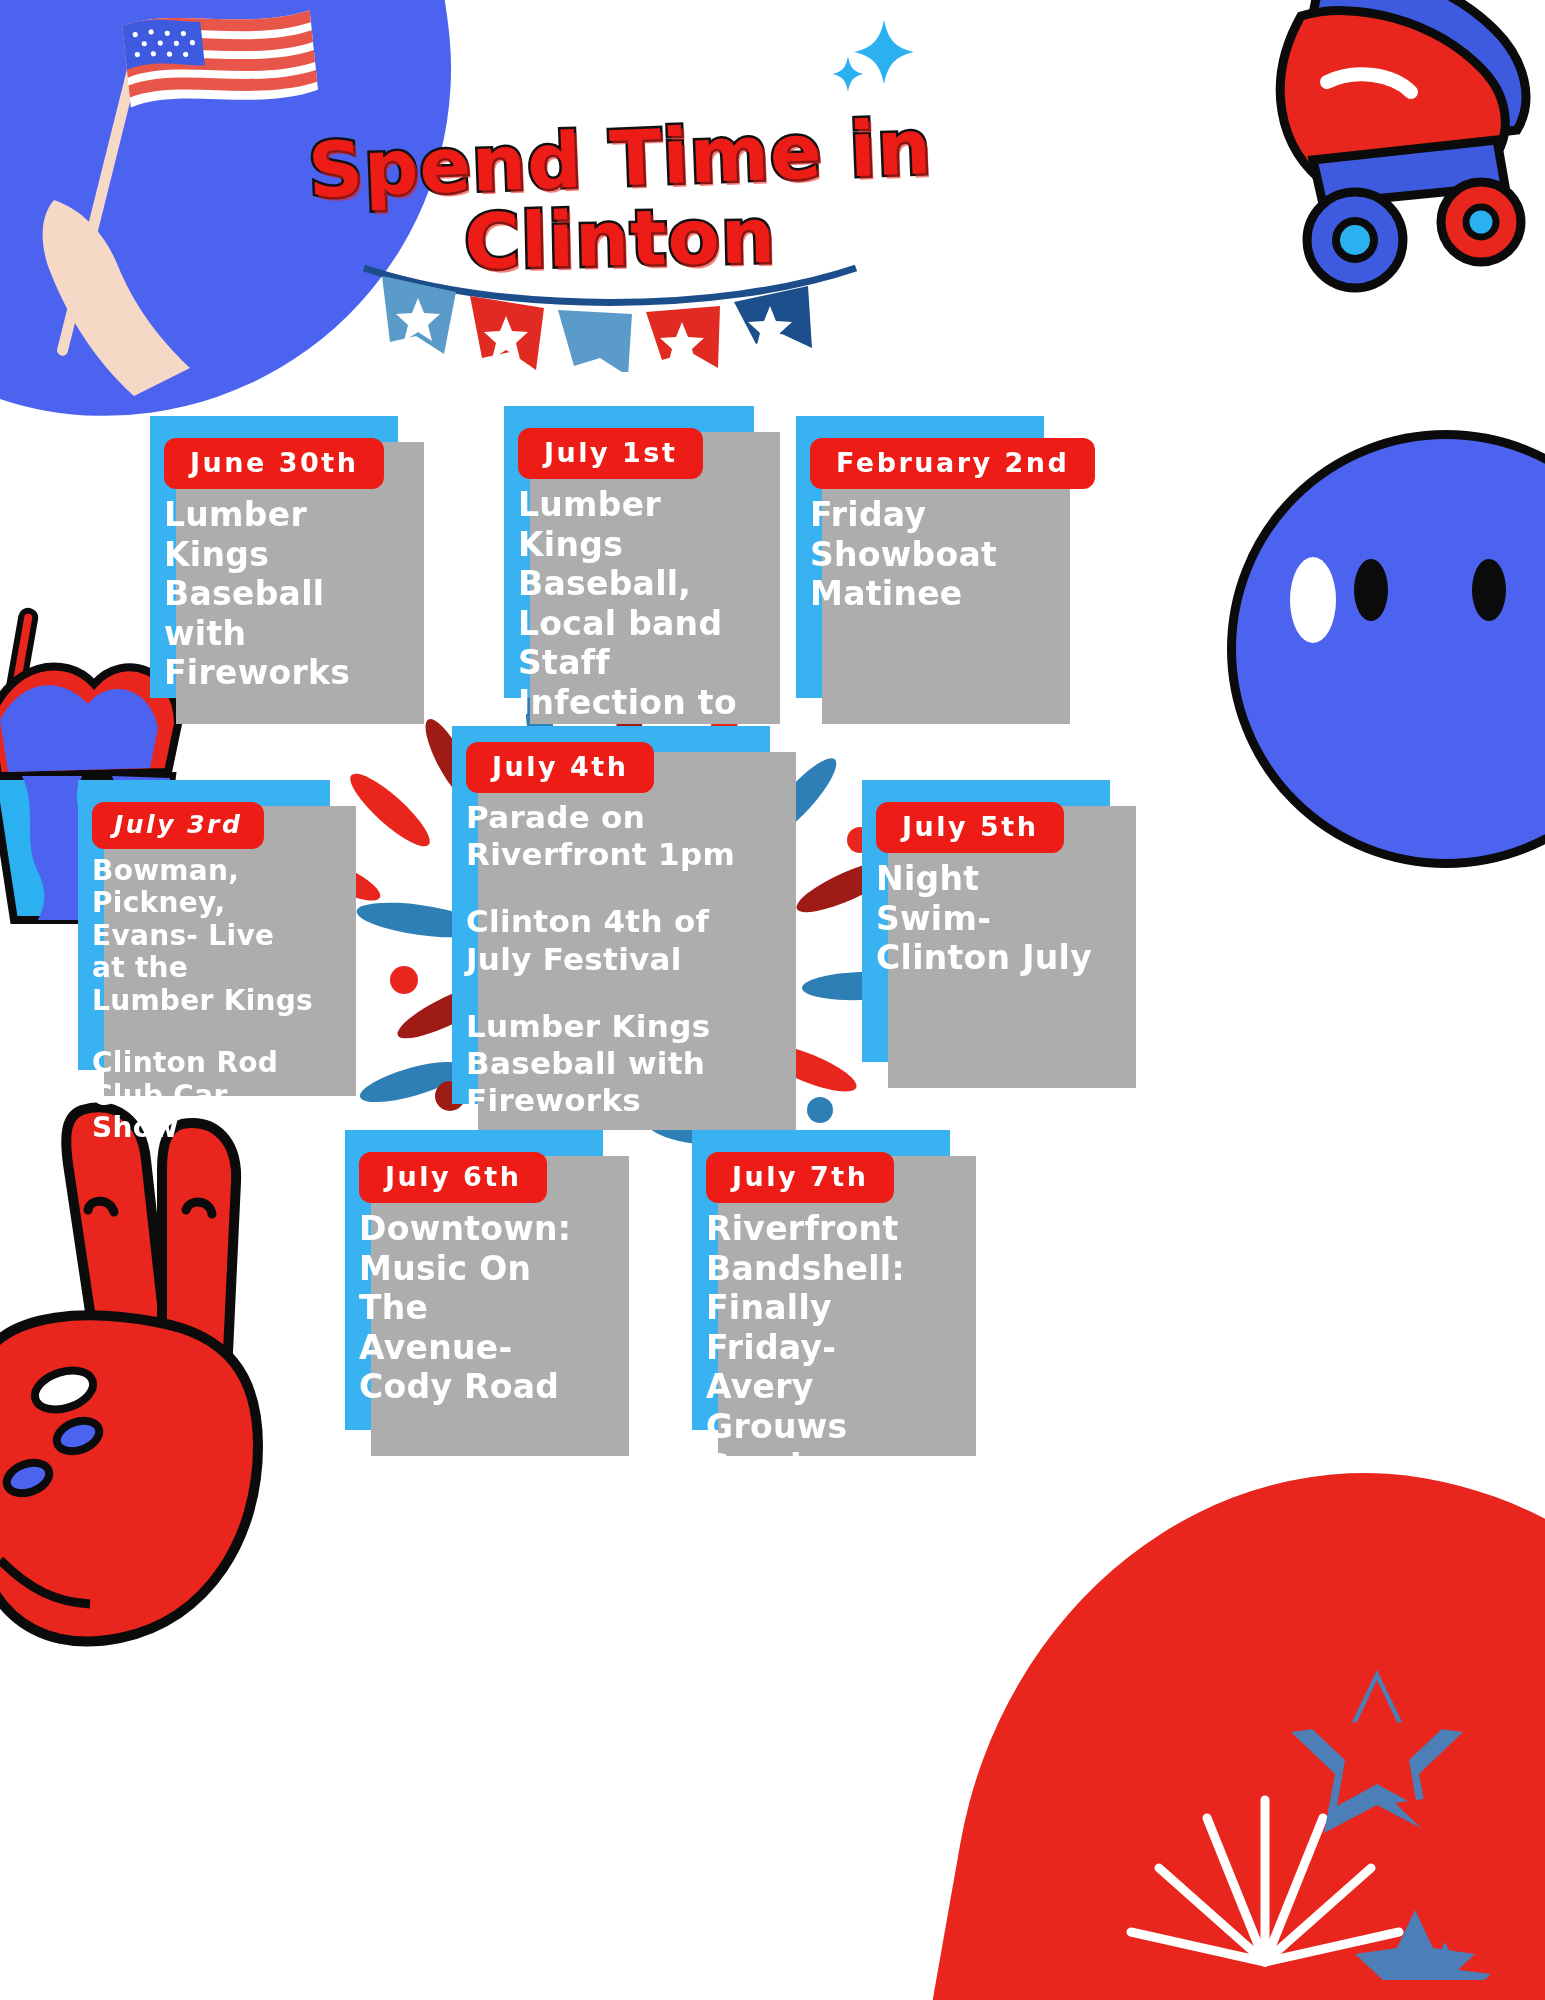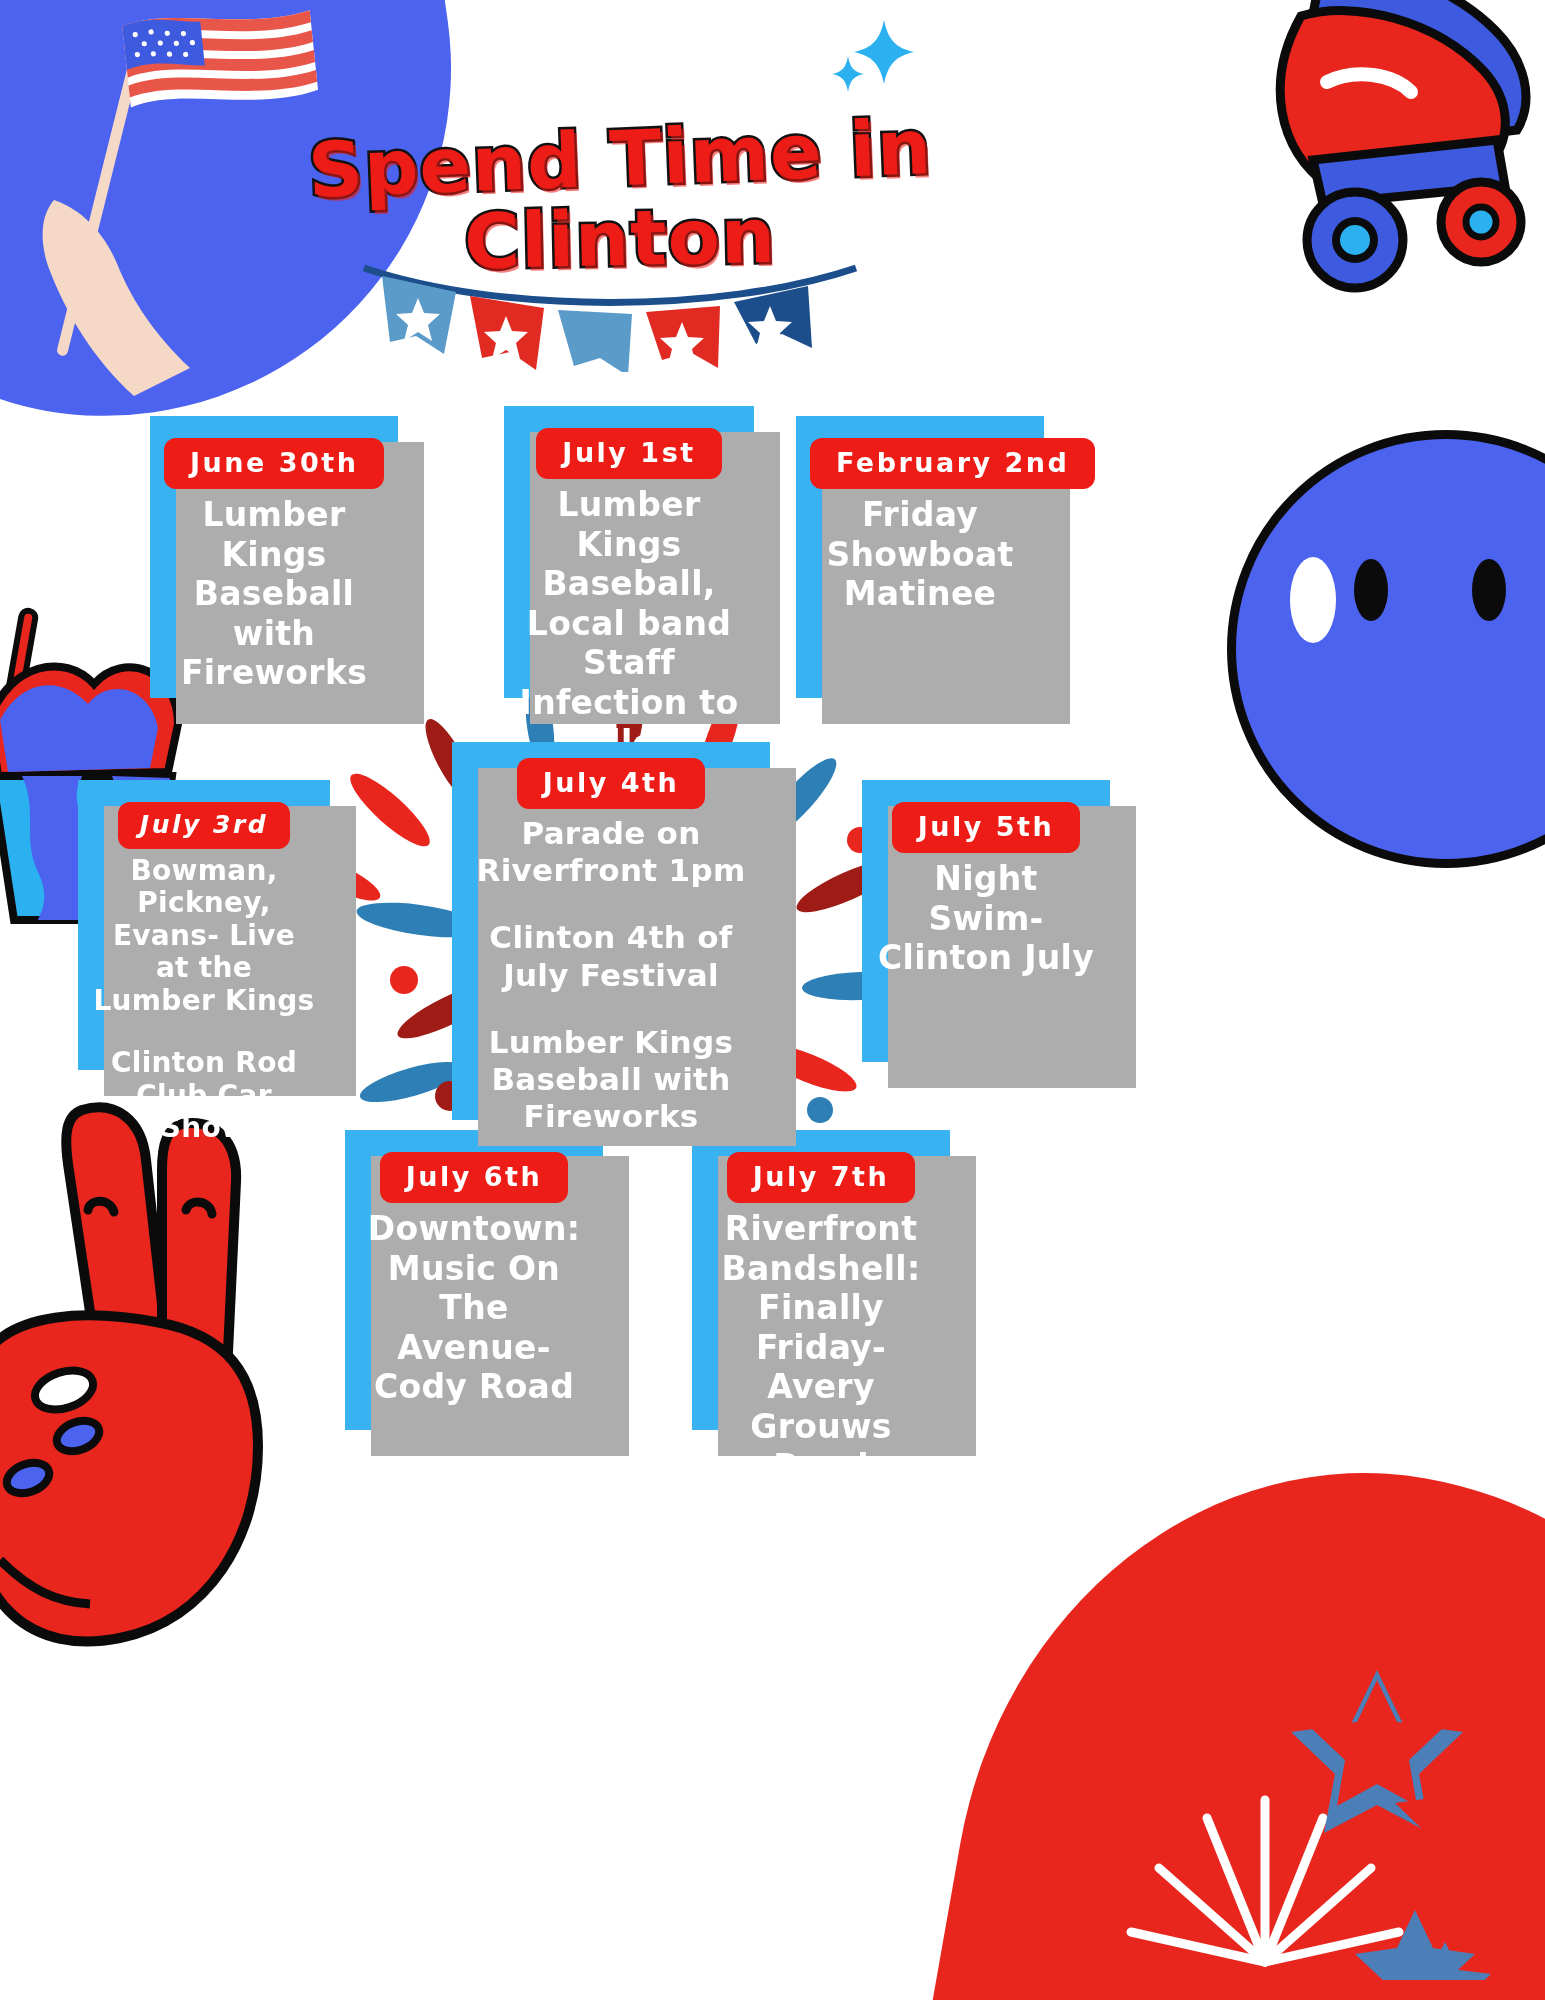--- a/index.html
+++ b/index.html
@@ -54,38 +54,38 @@
   .hand{position:absolute;left:-30px;top:1090px;width:390px;height:560px;}
 
   
   .fw{position:absolute;right:10px;bottom:20px;width:420px;height:430px;}
 
   
   .burst{position:absolute;left:300px;top:690px;width:620px;height:470px;z-index:8;}
 
   
   .card{position:absolute;background:#38B2F0;z-index:20;box-sizing:border-box;
-        padding:0 14px 18px;text-align:center;}
+        padding:0 14px 18px;}
   .card:after{content:"";position:absolute;left:26px;top:26px;right:-26px;bottom:-26px;
               background:#ADADAD;z-index:-1;}
   .badge{display:inline-block;background:#EE1C17;color:#fff;border-radius:12px;
          font-weight:700;font-size:27px;letter-spacing:2.5px;padding:9px 26px 11px;
          margin:22px 0 6px;white-space:nowrap;}
   .body{color:#ffffff;font-weight:700;font-size:33px;line-height:1.20;letter-spacing:.3px;}
   .body .p{margin:0 0 0;}
   .body .p + .p{margin-top:30px;}
   .small .body{font-size:28px;line-height:1.16;}
   .small .badge{font-size:25px;padding:8px 22px 10px;font-style:italic;}
 
   
   #c-jun30{left:150px;top:416px;width:248px;height:282px;}
   #c-jul1 {left:473px;top:406px;width:250px;height:292px;margin-left:31px;}
   #c-jul2 {left:796px;top:416px;width:248px;height:282px;}
   #c-jul3 {left:78px; top:780px;width:252px;height:290px;}
-  #c-jul4 {left:452px;top:742px;width:318px;height:378px;z-index:22;}
+  #c-jul4 {left:452px;top:726px;width:318px;height:378px;z-index:22;}
   #c-jul5 {left:862px;top:780px;width:248px;height:282px;}
   #c-jul6 {left:345px;top:1130px;width:258px;height:300px;}
   #c-jul7 {left:692px;top:1130px;width:258px;height:300px;}
 
   #c-jul4 .badge{font-size:27px;margin-top:16px;}
   #c-jul4 .body{font-size:31px;}
 </style>
 </head>
 <body>
 

